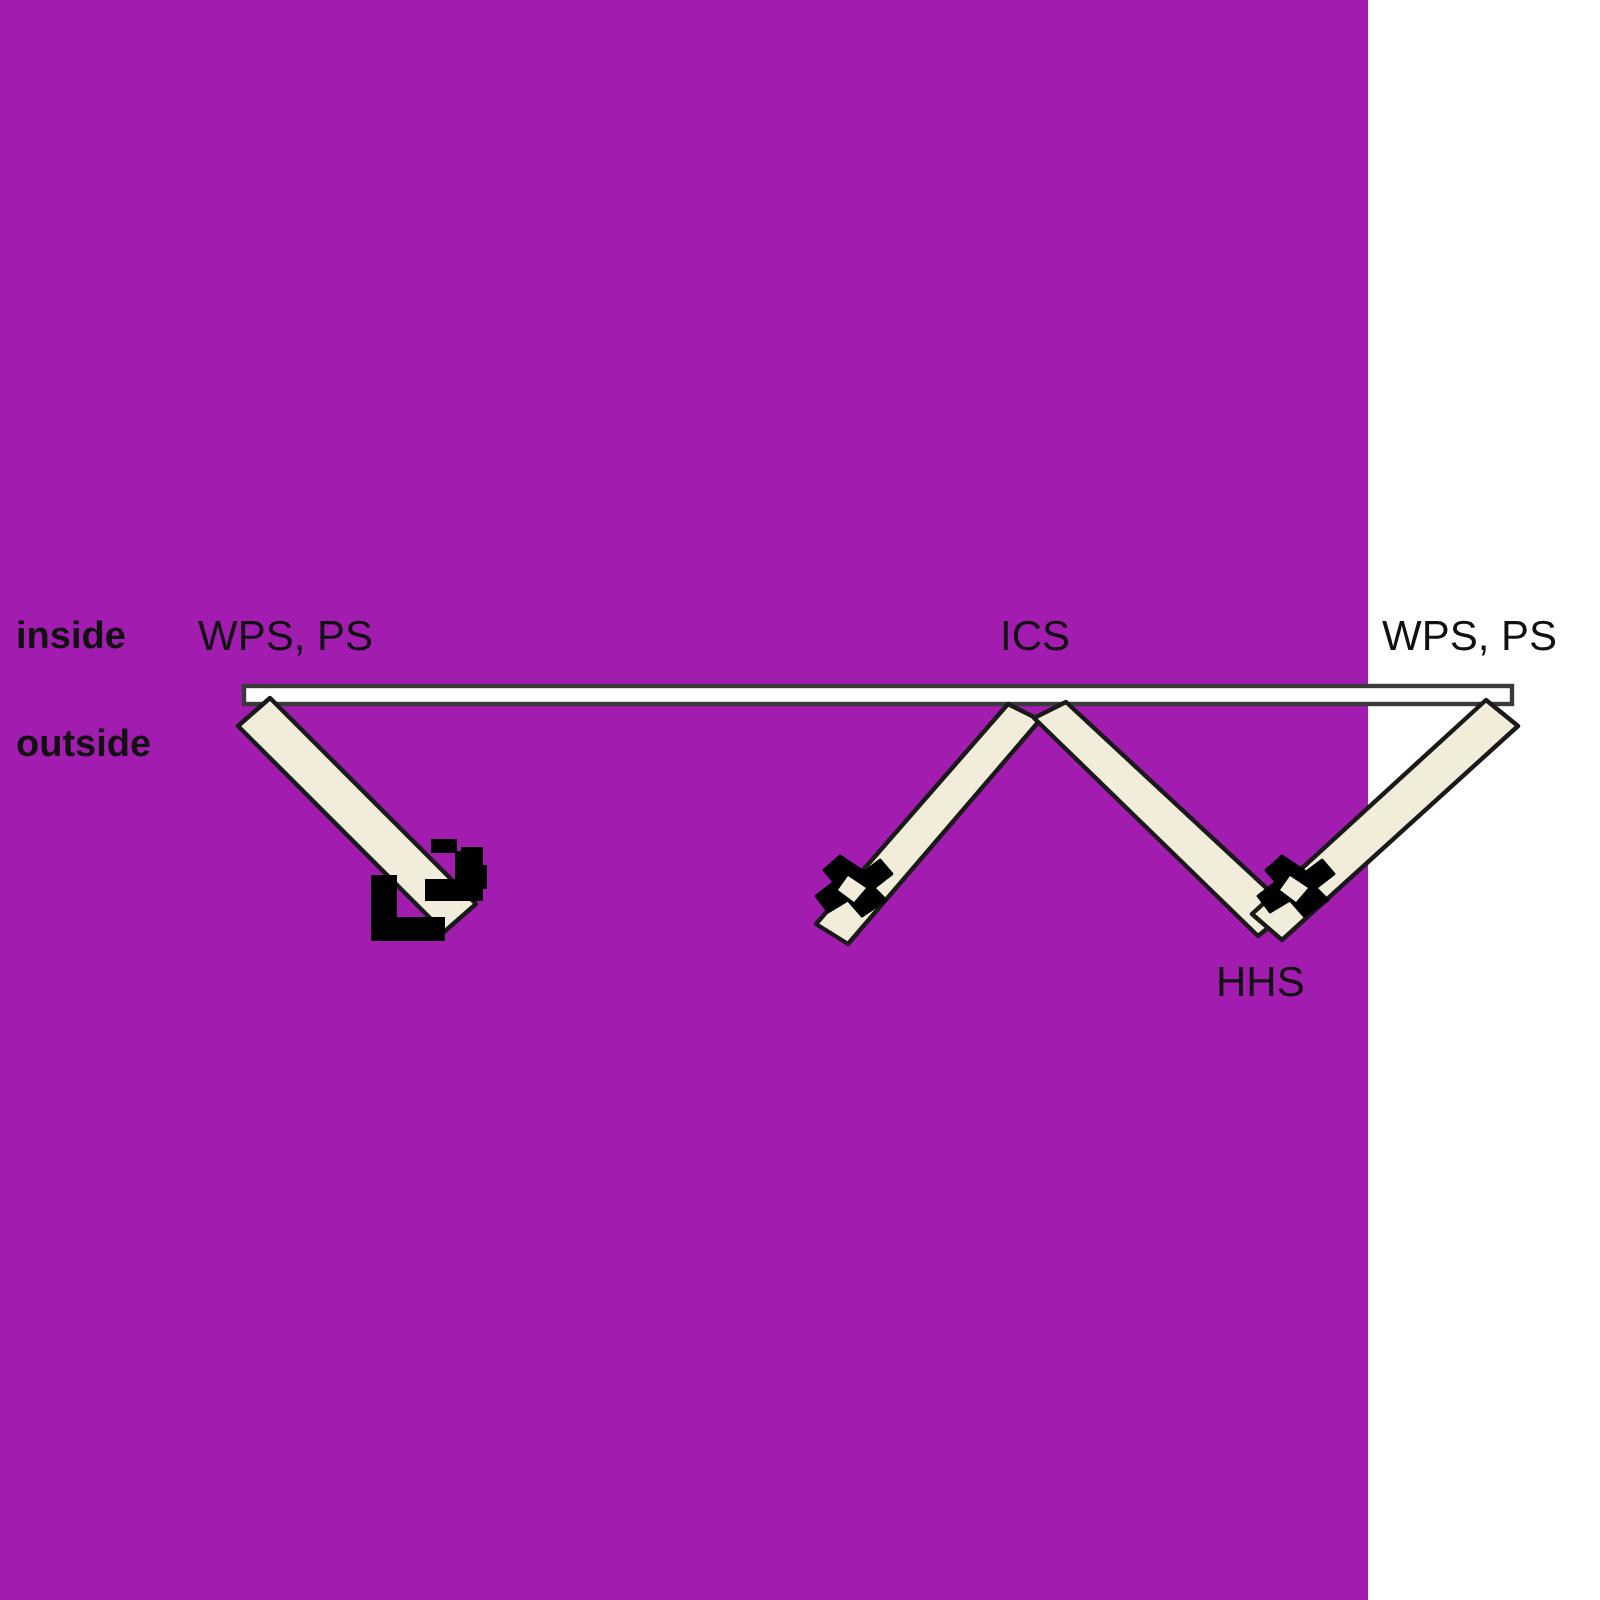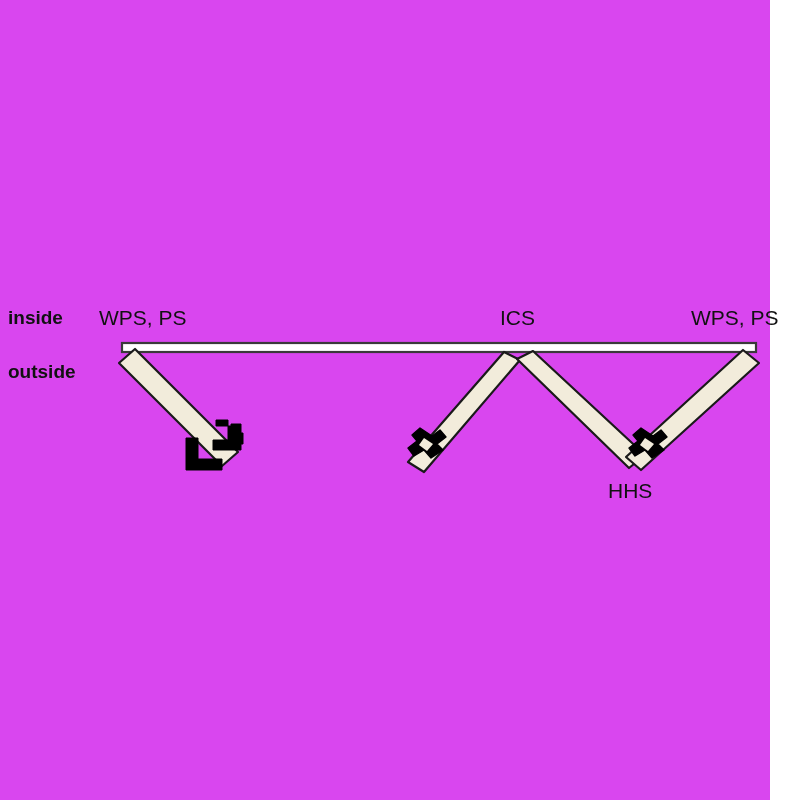--- a/index.html
+++ b/index.html
@@ -8,23 +8,23 @@
     background: #ffffff;
   }
   body {
     width: 800px;
     height: 800px;
     font-family: "Liberation Sans", sans-serif;
     overflow: hidden;
   }
   #diagram-root {
     position: relative;
-    width: 770px;
+    width: 684px;
     height: 800px;
-    background: #d946ef;
+    background: #a21caf;
   }
   #diagram-svg {
     position: absolute;
     top: 0;
     left: 0;
     width: 800px;
     height: 800px;
     display: block;
   }
   .side-label {

